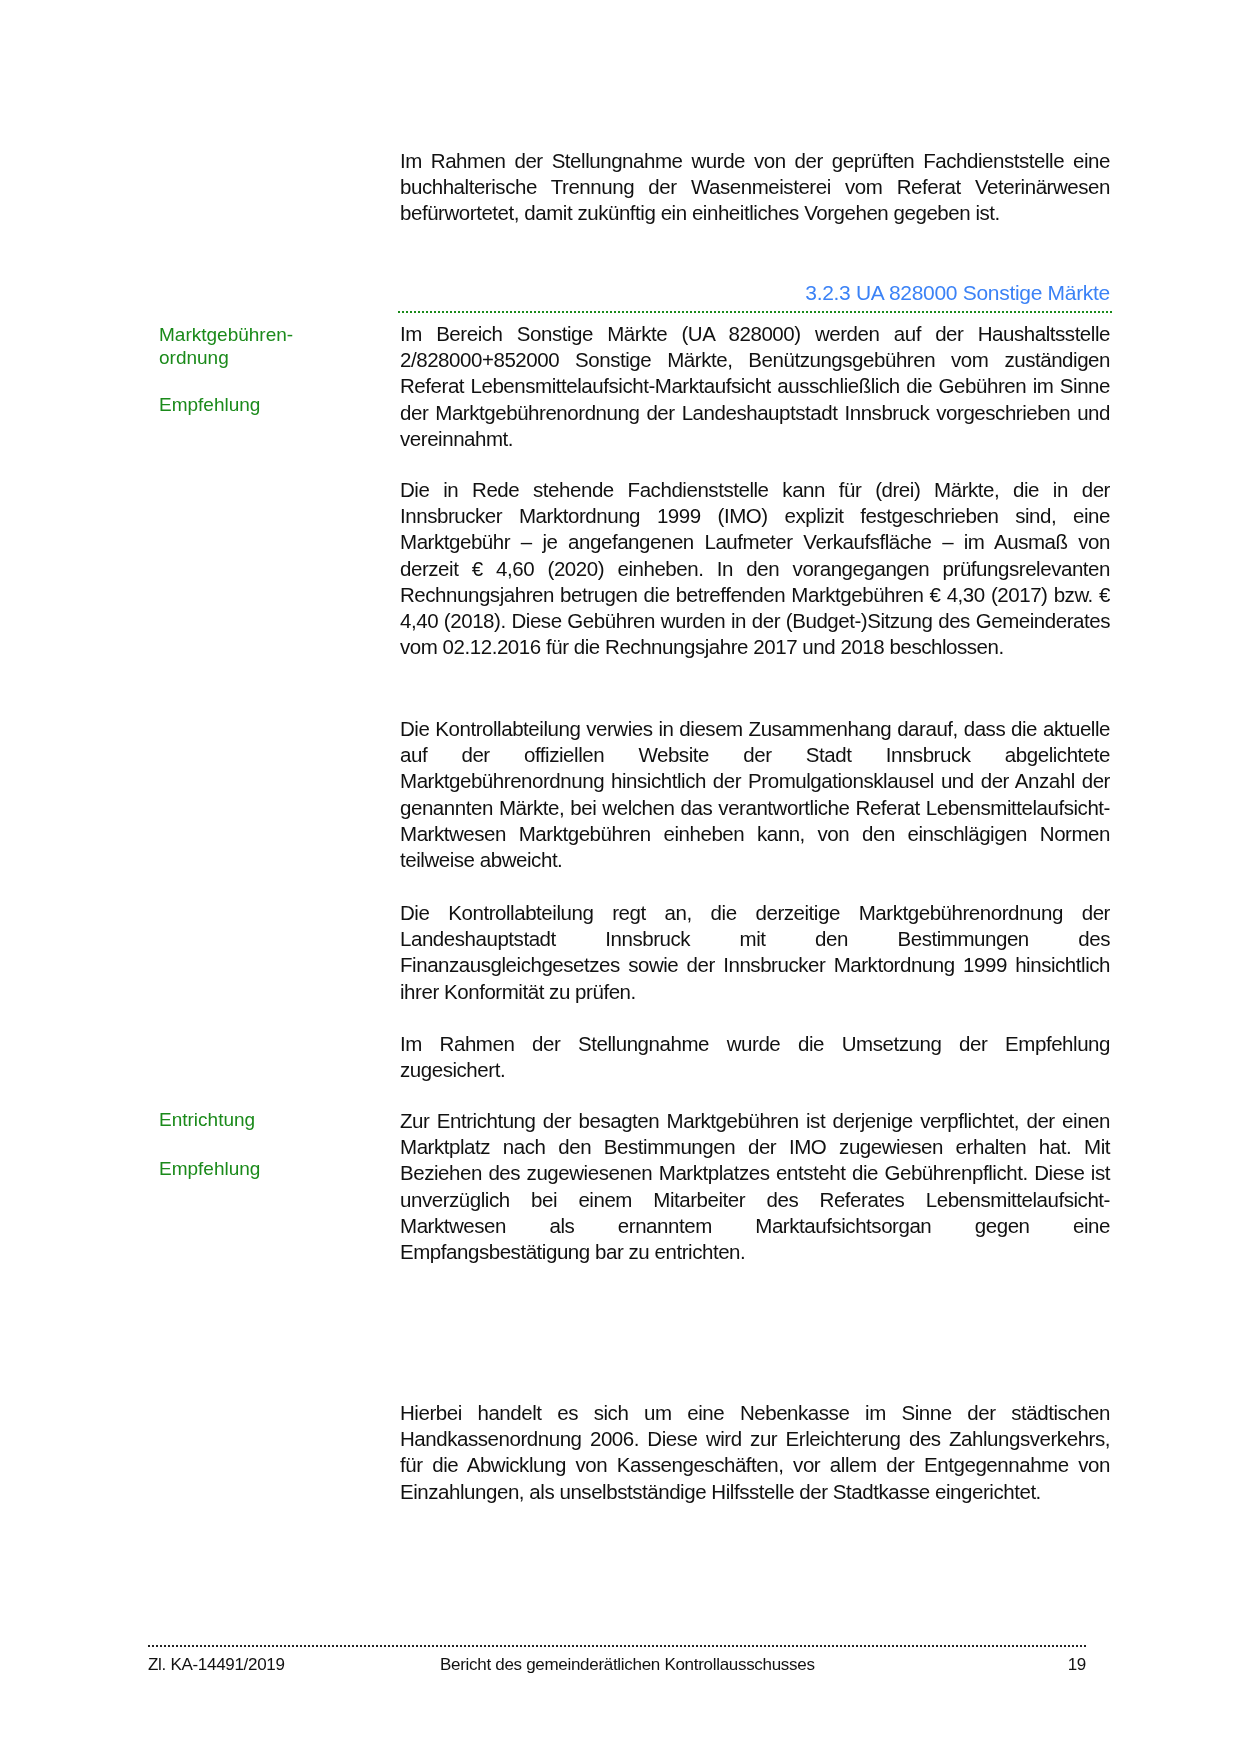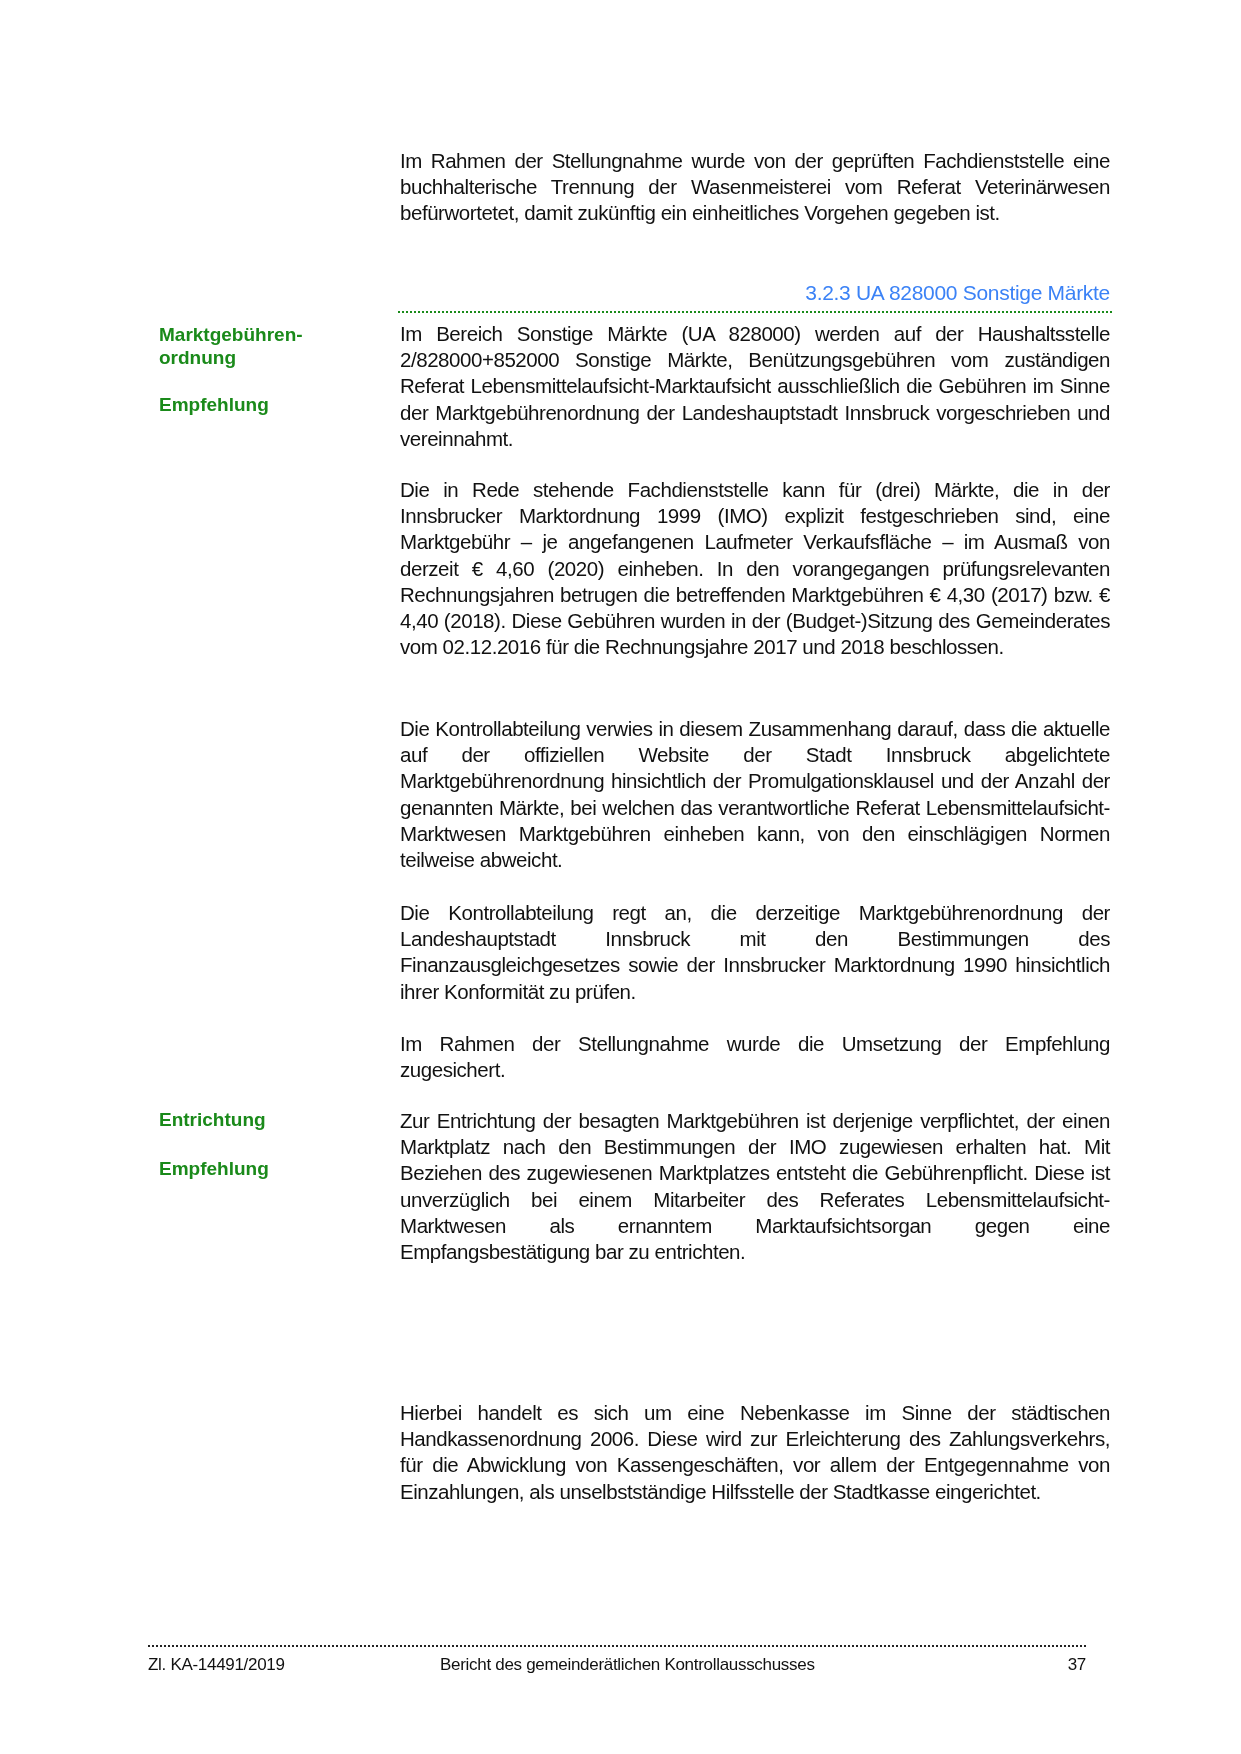--- a/index.html
+++ b/index.html
@@ -13,21 +13,21 @@
       text-align: justify;
       text-align-last: left;
       letter-spacing: -0.45px;
       word-spacing: 0px;
     }
     .para { position: absolute; left: 400px; width: 710px; margin: 0; }
     .margin-note {
       position: absolute; left: 159px; width: 200px;
       font-family: "Liberation Sans", sans-serif;
       font-size: 19px; line-height: 23px;
-      color: #1a8a1a; margin: 0; font-weight: bold;
+      color: #1a8a1a; margin: 0;
     }
     .heading {
       position: absolute; left: 400px; width: 710px; top: 280px;
       font-family: "Liberation Sans", sans-serif;
       font-size: 21px; line-height: 26px;
       color: #3b82f6; text-align: right; margin: 0;
       letter-spacing: -0.3px;
     }
     .heading-rule {
       position: absolute; left: 398px; top: 311px; width: 714px; height: 0;
@@ -56,27 +56,27 @@
 
   <p class="heading">3.2.3  UA 828000 Sonstige Märkte</p>
   <div class="heading-rule"></div>
 
   <p class="margin-note" style="top:323px; width:150px;">Marktgebühren-ordnung</p>
   <p class="margin-note" style="top:393px;">Empfehlung</p>
 
   <p class="para body-text" style="top:321px;">Im Bereich Sonstige Märkte (UA 828000) werden auf der Haushaltsstelle 2/828000+852000 Sonstige Märkte, Benützungsgebühren vom zuständigen Referat Lebensmittelaufsicht-Marktaufsicht ausschließlich die Gebühren im Sinne der Marktgebührenordnung der Landeshauptstadt Innsbruck vorgeschrieben und vereinnahmt.</p>
   <p class="para body-text" style="top:477px;">Die in Rede stehende Fachdienststelle kann für (drei) Märkte, die in der Innsbrucker Marktordnung 1999 (IMO) explizit festgeschrieben sind, eine Marktgebühr – je angefangenen Laufmeter Verkaufsfläche – im Ausmaß von derzeit € 4,60 (2020) einheben. In den vorangegangen prüfungsrelevanten Rechnungsjahren betrugen die betreffenden Marktgebühren € 4,30 (2017) bzw. € 4,40 (2018). Diese Gebühren wurden in der (Budget-)Sitzung des Gemeinderates vom 02.12.2016 für die Rechnungsjahre 2017 und 2018 beschlossen.</p>
   <p class="para body-text" style="top:716px;">Die Kontrollabteilung verwies in diesem Zusammenhang darauf, dass die aktuelle auf der offiziellen Website der Stadt Innsbruck abgelichtete Marktgebührenordnung hinsichtlich der Promulgationsklausel und der Anzahl der genannten Märkte, bei welchen das verantwortliche Referat Lebensmittelaufsicht-Marktwesen Marktgebühren einheben kann, von den einschlägigen Normen teilweise abweicht.</p>
-  <p class="para body-text" style="top:900px;">Die Kontrollabteilung regt an, die derzeitige Marktgebührenordnung der Landeshauptstadt Innsbruck mit den Bestimmungen des Finanzausgleichgesetzes sowie der Innsbrucker Marktordnung 1990 hinsichtlich ihrer Konformität zu prüfen.</p>
+  <p class="para body-text" style="top:900px;">Die Kontrollabteilung regt an, die derzeitige Marktgebührenordnung der Landeshauptstadt Innsbruck mit den Bestimmungen des Finanzausgleichgesetzes sowie der Innsbrucker Marktordnung 1999 hinsichtlich ihrer Konformität zu prüfen.</p>
   <p class="para body-text" style="top:1031px;">Im Rahmen der Stellungnahme wurde die Umsetzung der Empfehlung zugesichert.</p>
 
   <p class="margin-note" style="top:1108px;">Entrichtung</p>
   <p class="margin-note" style="top:1157px;">Empfehlung</p>
 
   <p class="para body-text" style="top:1108px;">Zur Entrichtung der besagten Marktgebühren ist derjenige verpflichtet, der einen Marktplatz nach den Bestimmungen der IMO zugewiesen erhalten hat. Mit Beziehen des zugewiesenen Marktplatzes entsteht die Gebührenpflicht. Diese ist unverzüglich bei einem Mitarbeiter des Referates Lebensmittelaufsicht-Marktwesen als ernanntem Marktaufsichtsorgan gegen eine Empfangsbestätigung bar zu entrichten.</p>
   <p class="para body-text" style="top:1400px;">Hierbei handelt es sich um eine Nebenkasse im Sinne der städtischen Handkassenordnung 2006. Diese wird zur Erleichterung des Zahlungsverkehrs, für die Abwicklung von Kassengeschäften, vor allem der Entgegennahme von Einzahlungen, als unselbstständige Hilfsstelle der Stadtkasse eingerichtet.</p>
 
   <div class="footer-rule"></div>
   <div class="footer footer-left">Zl. KA-14491/2019</div>
   <div class="footer footer-center">Bericht des gemeinderätlichen Kontrollausschusses</div>
-  <div class="footer footer-right">37</div>
+  <div class="footer footer-right">19</div>
 
 </div>
 
 </body></html>

